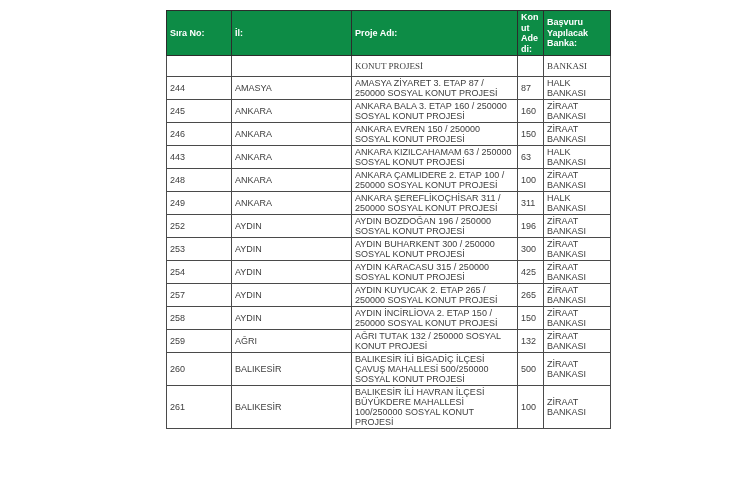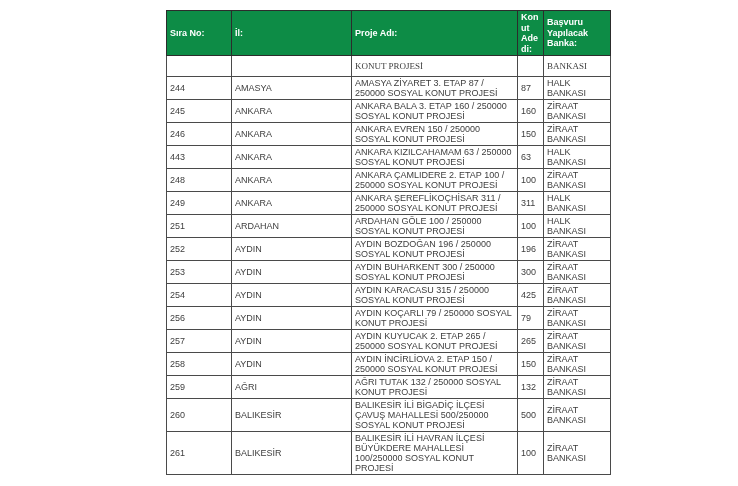--- a/index.html
+++ b/index.html
@@ -111,52 +111,38 @@
             <td>ZİRAAT BANKASI</td>
           </tr>
           <tr>
             <td>249</td>
             <td>ANKARA</td>
             <td>ANKARA ŞEREFLİKOÇHİSAR 311 / 250000 SOSYAL KONUT PROJESİ</td>
             <td>311</td>
             <td>HALK BANKASI</td>
           </tr>
           <tr>
-            <td>251</td>
-            <td>ARDAHAN</td>
-            <td>ARDAHAN GÖLE 100 / 250000 SOSYAL KONUT PROJESİ</td>
-            <td>100</td>
-            <td>HALK BANKASI</td>
-          </tr>
-          <tr>
             <td>252</td>
             <td>AYDIN</td>
             <td>AYDIN BOZDOĞAN 196 / 250000 SOSYAL KONUT PROJESİ</td>
             <td>196</td>
             <td>ZİRAAT BANKASI</td>
           </tr>
           <tr>
             <td>253</td>
             <td>AYDIN</td>
             <td>AYDIN BUHARKENT 300 / 250000 SOSYAL KONUT PROJESİ</td>
             <td>300</td>
             <td>ZİRAAT BANKASI</td>
           </tr>
           <tr>
             <td>254</td>
             <td>AYDIN</td>
             <td>AYDIN KARACASU 315 / 250000 SOSYAL KONUT PROJESİ</td>
             <td>425</td>
-            <td>ZİRAAT BANKASI</td>
-          </tr>
-          <tr>
-            <td>256</td>
-            <td>AYDIN</td>
-            <td>AYDIN KOÇARLI 79 / 250000 SOSYAL KONUT PROJESİ</td>
-            <td>79</td>
             <td>ZİRAAT BANKASI</td>
           </tr>
           <tr>
             <td>257</td>
             <td>AYDIN</td>
             <td>AYDIN KUYUCAK 2. ETAP 265 / 250000 SOSYAL KONUT PROJESİ</td>
             <td>265</td>
             <td>ZİRAAT BANKASI</td>
           </tr>
           <tr>

